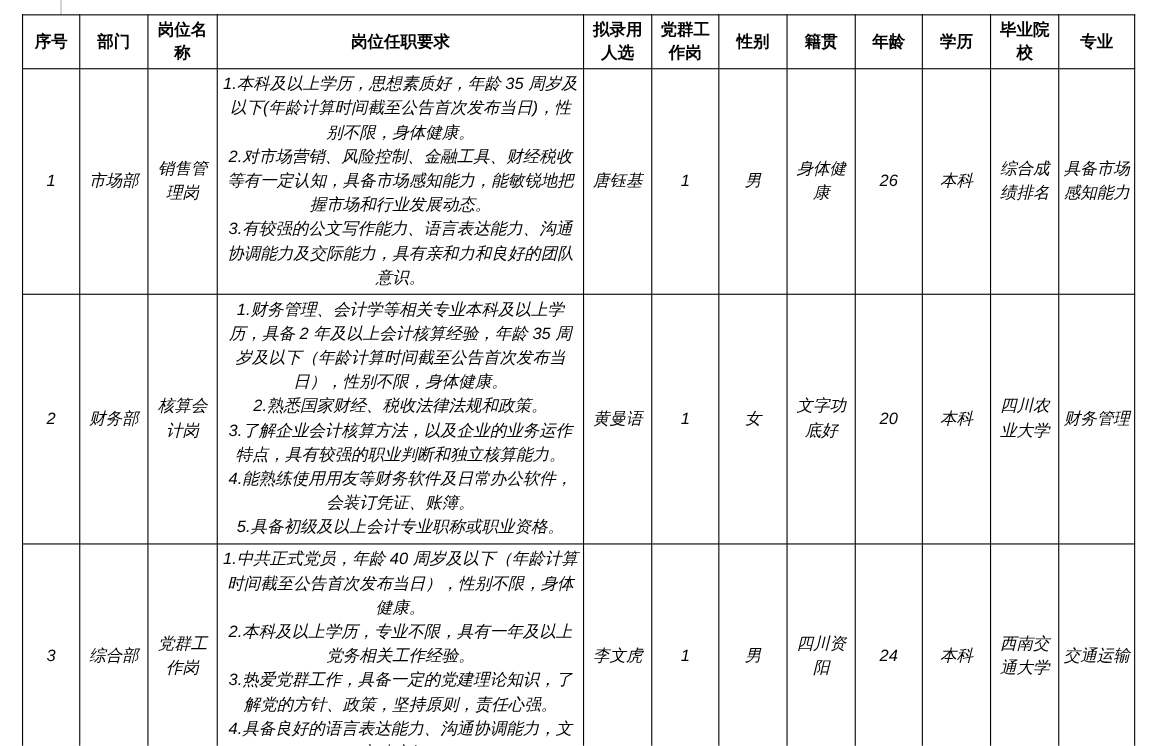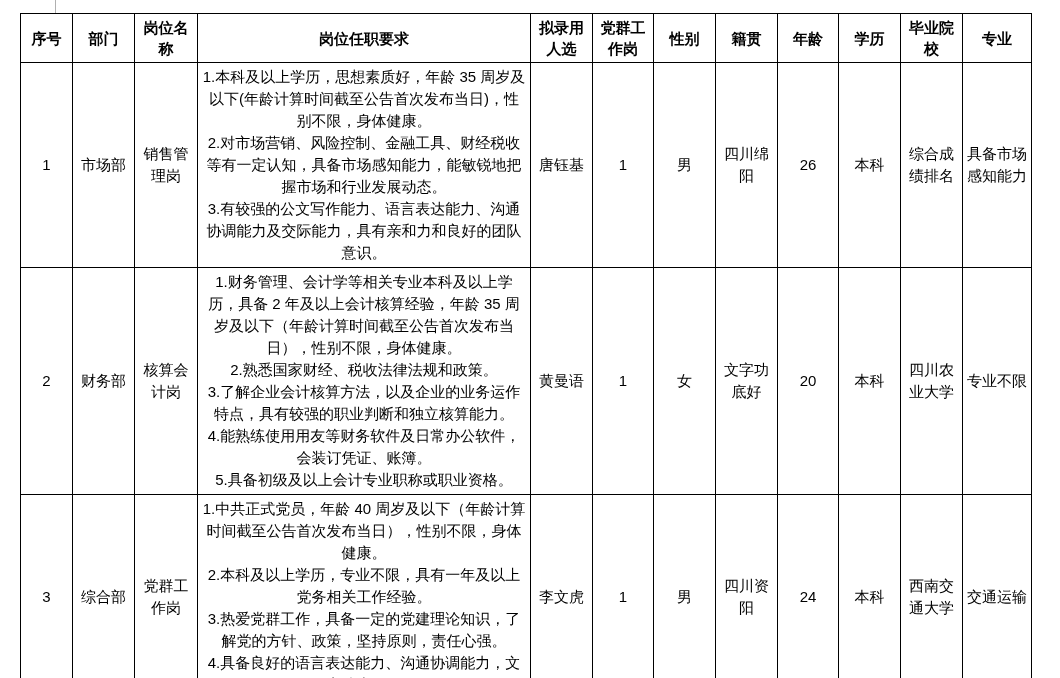--- a/index.html
+++ b/index.html
@@ -33,20 +33,21 @@
     font-weight: bold;
     text-align: center;
     line-height: 21px;
     padding: 2px 3px;
     font-size: 15px;
   }
   table.roster td {
     text-align: center;
     line-height: 22px;
     padding: 3px 4px;
+    font-style: italic;
   }
   td.req {
     text-align: left;
     white-space: pre-wrap;
     line-height: 21.5px;
     padding: 3px 4px 3px 4px;
     word-break: break-all;
   }
   tr.hdr    { height: 49px; margin-top: 28px; }
   tr.row-1  { height: 196px; }
@@ -94,21 +95,21 @@
       <tr class="row-1">
         <td>1</td>
         <td>市场部</td>
         <td>销售管理岗</td>
         <td class="req">1.本科及以上学历，思想素质好，年龄 35 周岁及以下(年龄计算时间截至公告首次发布当日)，性别不限，身体健康。
 2.对市场营销、风险控制、金融工具、财经税收等有一定认知，具备市场感知能力，能敏锐地把握市场和行业发展动态。
 3.有较强的公文写作能力、语言表达能力、沟通协调能力及交际能力，具有亲和力和良好的团队意识。</td>
         <td>唐钰基</td>
         <td>1</td>
         <td>男</td>
-        <td>四川绵阳</td>
+        <td>身体健康</td>
         <td>26</td>
         <td>本科</td>
         <td>综合成绩排名</td>
         <td>具备市场感知能力</td>
       </tr>
       <tr class="row-2">
         <td>2</td>
         <td>财务部</td>
         <td>核算会计岗</td>
         <td class="req">1.财务管理、会计学等相关专业本科及以上学历，具备 2 年及以上会计核算经验，年龄 35 周岁及以下（年龄计算时间截至公告首次发布当日），性别不限，身体健康。
@@ -116,21 +117,21 @@
 3.了解企业会计核算方法，以及企业的业务运作特点，具有较强的职业判断和独立核算能力。
 4.能熟练使用用友等财务软件及日常办公软件，会装订凭证、账簿。
 5.具备初级及以上会计专业职称或职业资格。</td>
         <td>黄曼语</td>
         <td>1</td>
         <td>女</td>
         <td>文字功底好</td>
         <td>20</td>
         <td>本科</td>
         <td>四川农业大学</td>
-        <td>专业不限</td>
+        <td>财务管理</td>
       </tr>
       <tr class="row-3">
         <td>3</td>
         <td>综合部</td>
         <td>党群工作岗</td>
         <td class="req">1.中共正式党员，年龄 40 周岁及以下（年龄计算时间截至公告首次发布当日），性别不限，身体健康。
 2.本科及以上学历，专业不限，具有一年及以上党务相关工作经验。
 3.热爱党群工作，具备一定的党建理论知识，了解党的方针、政策，坚持原则，责任心强。
 4.具备良好的语言表达能力、沟通协调能力，文字功底好。</td>
         <td>李文虎</td>

